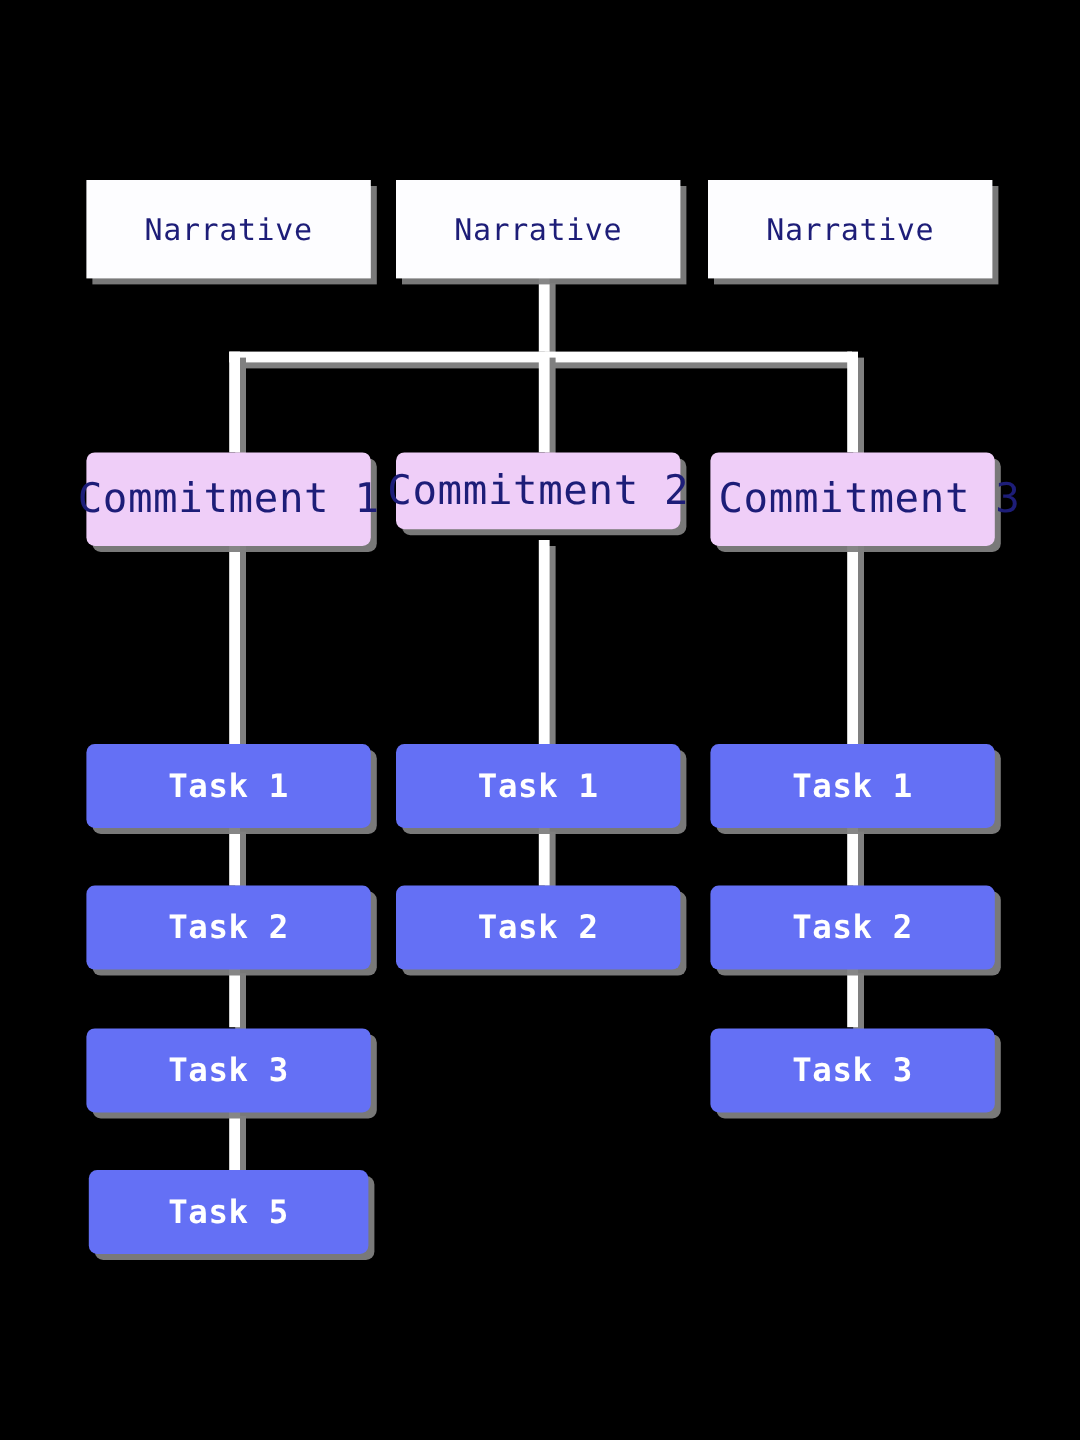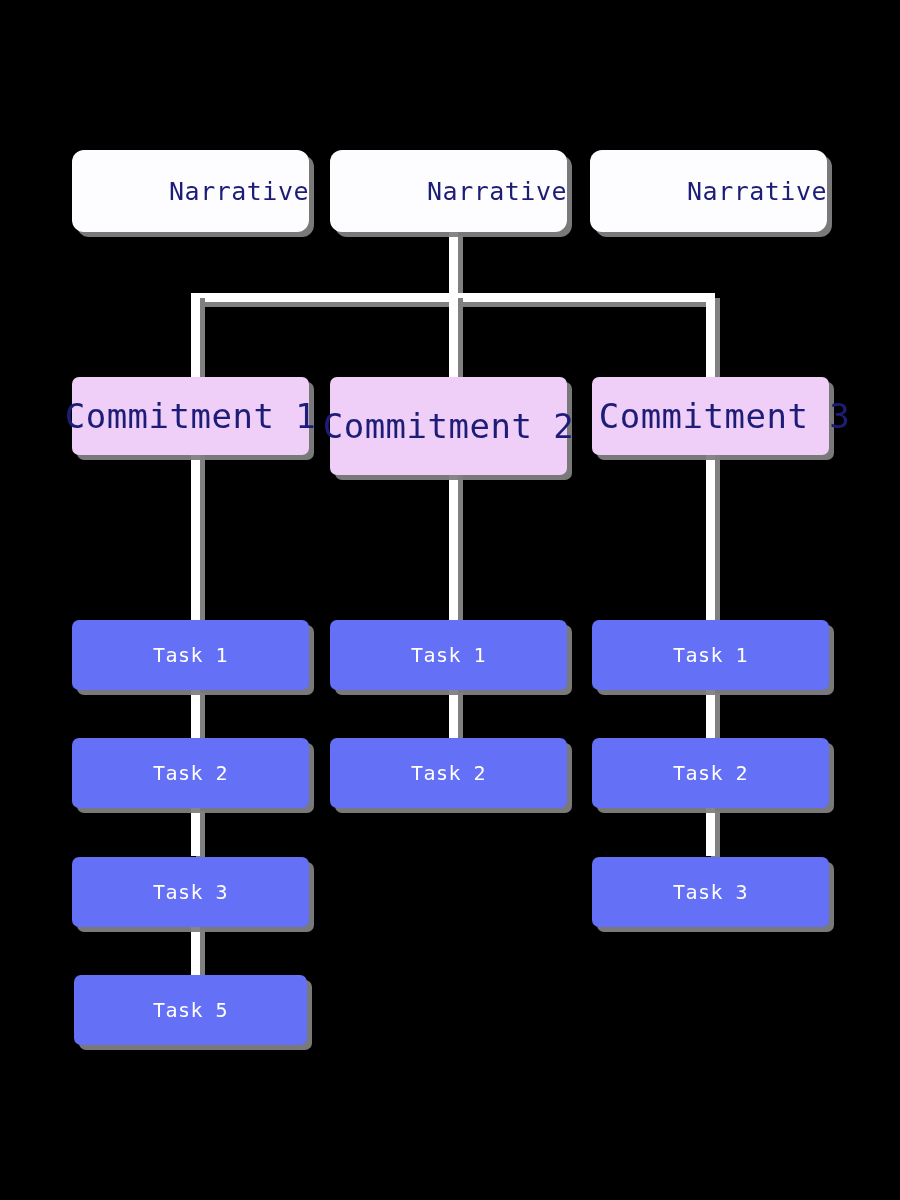--- a/index.html
+++ b/index.html
@@ -43,34 +43,34 @@
     box-shadow: 5px 5px 0 0 rgba(128,128,128,0.95);
     letter-spacing: 0.5px;
     white-space: nowrap;
     z-index: 5;
   }
 
   .node-narrative {
     background: #fdfdff;
     color: #1d1d78;
     font-size: 25px;
-    border-radius: 12px;
-    justify-content: flex-end;
+    border-radius: 0;
   }
 
   .node-commitment {
     background: #efcef8;
     color: #1d1d78;
     font-size: 34px;
   }
 
   .node-task {
     background: #6470f5;
     color: #ffffff;
-    font-size: 20px;
+    font-size: 27px;
+    font-weight: bold;
   }
 </style>
 </head>
 <body>
 
 <div id="canvas">
 
   <div class="conn-shadow" style="left:454px; top:236px; width:9px; height:62px;"></div>
   <div class="conn" style="left:449px; top:231px; width:9px; height:62px;"></div>
 
@@ -122,21 +122,21 @@
   </div>
 
   <div class="node node-narrative" style="left:590px; top:150px; width:237px; height:82px;">
     <span>Narrative</span>
   </div>
 
   <div class="node node-commitment" style="left:72px; top:377px; width:237px; height:78px;">
     <span>Commitment 1</span>
   </div>
 
-  <div class="node node-commitment" style="left:330px; top:377px; width:237px; height:98px;">
+  <div class="node node-commitment" style="left:330px; top:377px; width:237px; height:64px;">
     <span>Commitment 2</span>
   </div>
 
   <div class="node node-commitment" style="left:592px; top:377px; width:237px; height:78px;padding-left:28px;">
     <span>Commitment 3</span>
   </div>
 
   <div class="node node-task" style="left:72px; top:620px; width:237px; height:70px;">
     <span>Task 1</span>
   </div>

